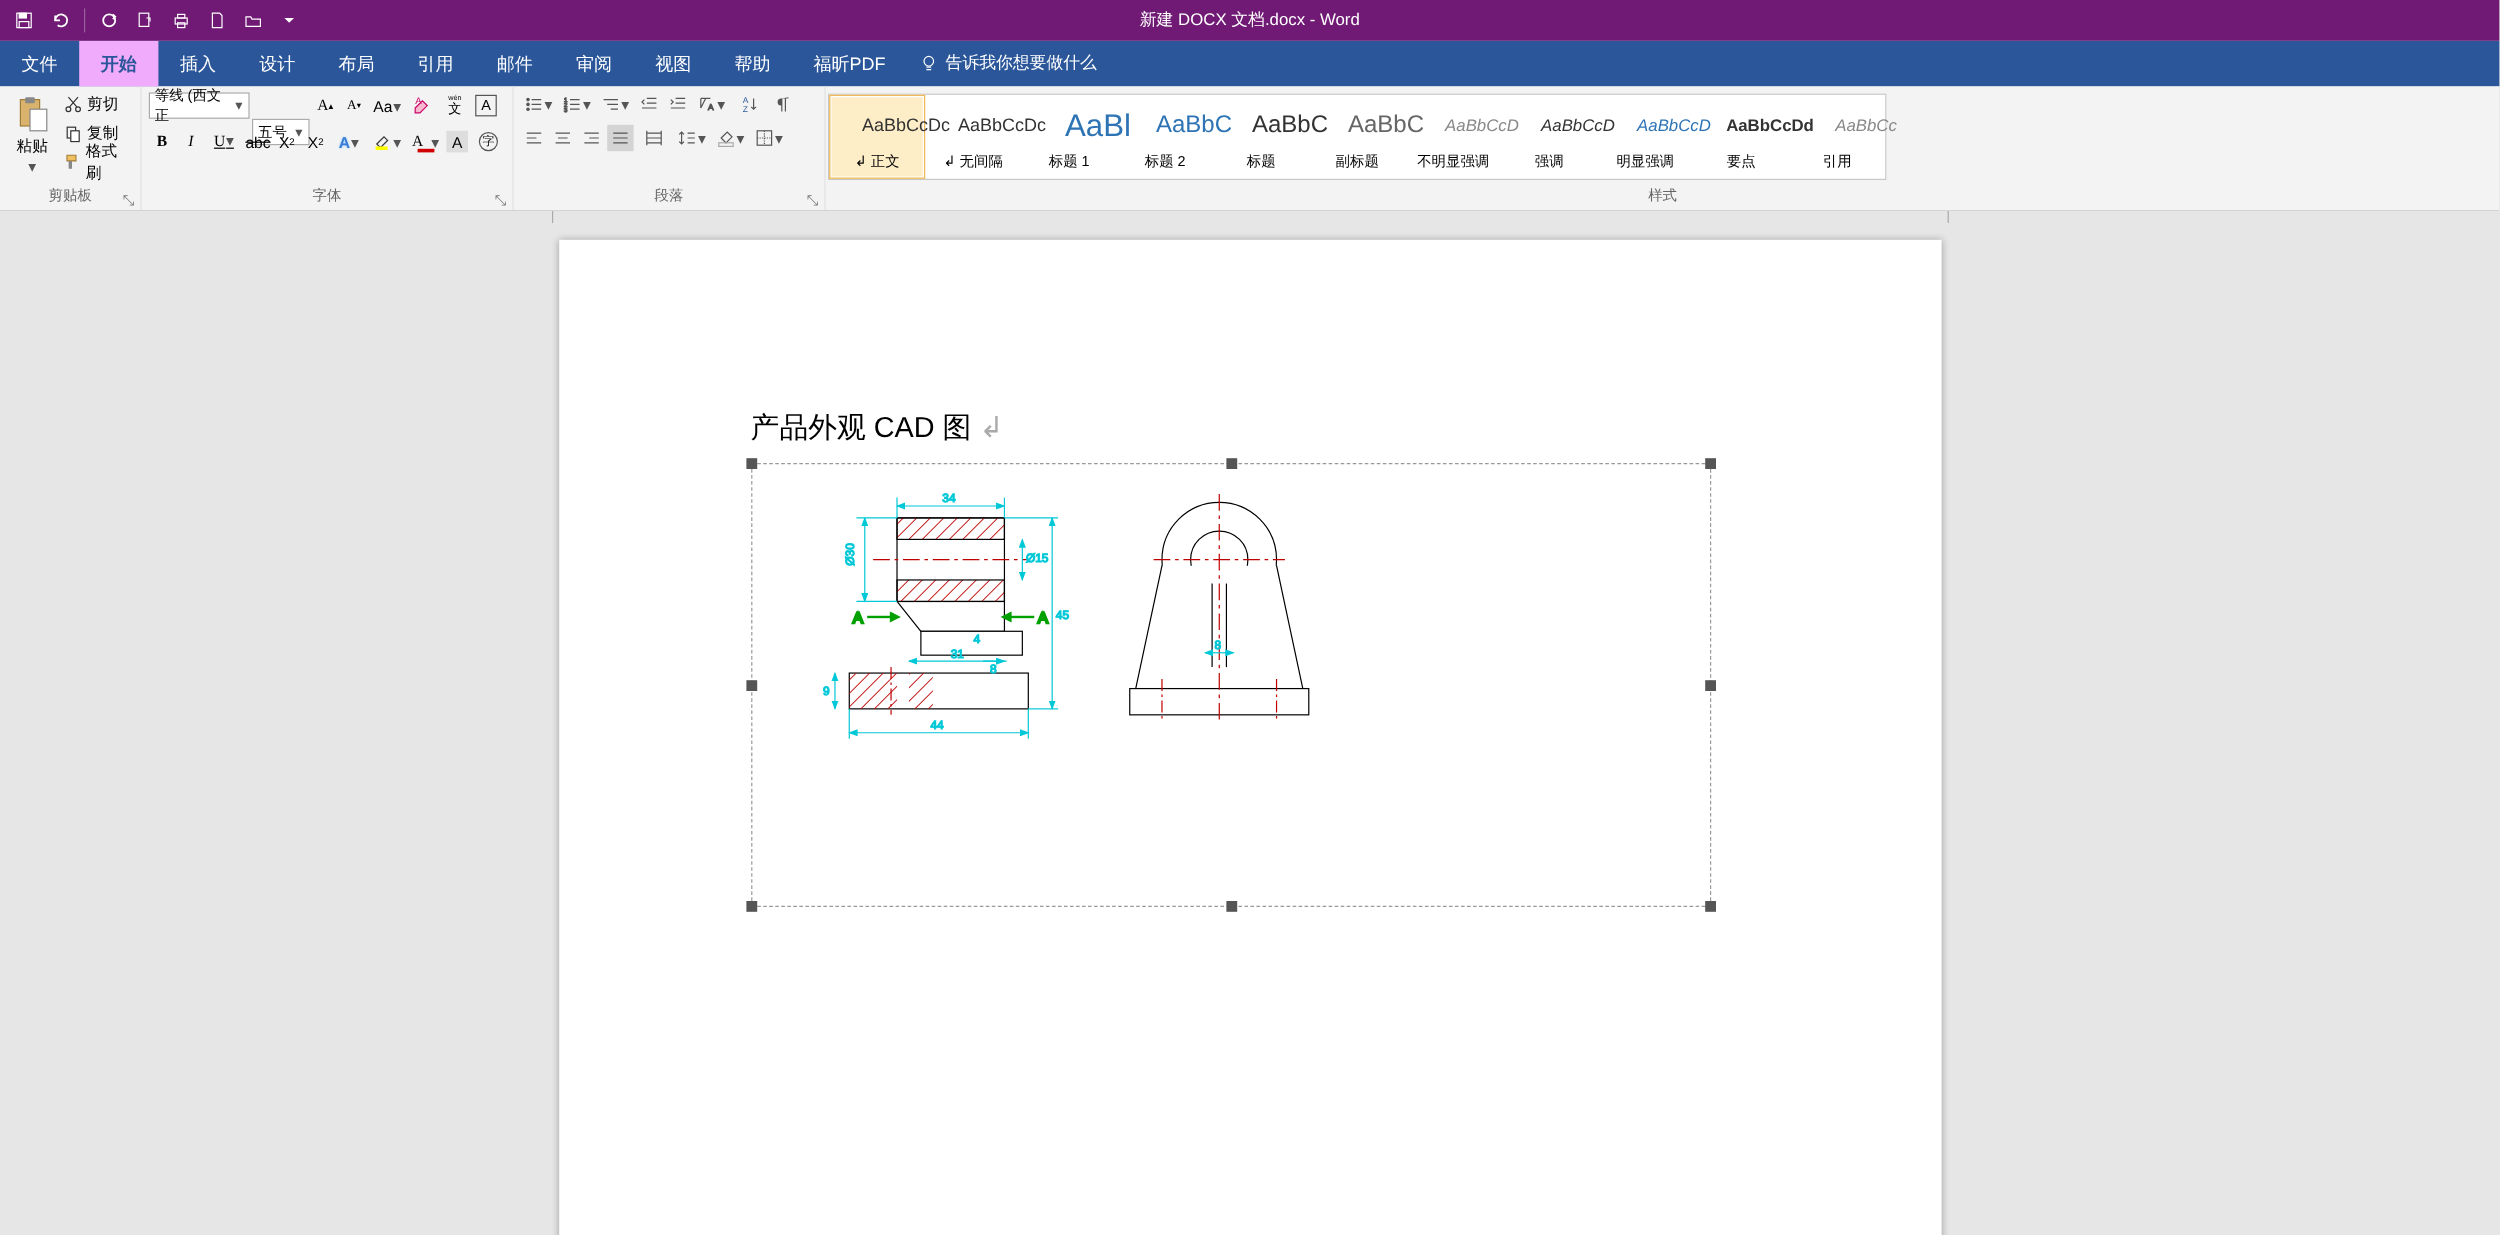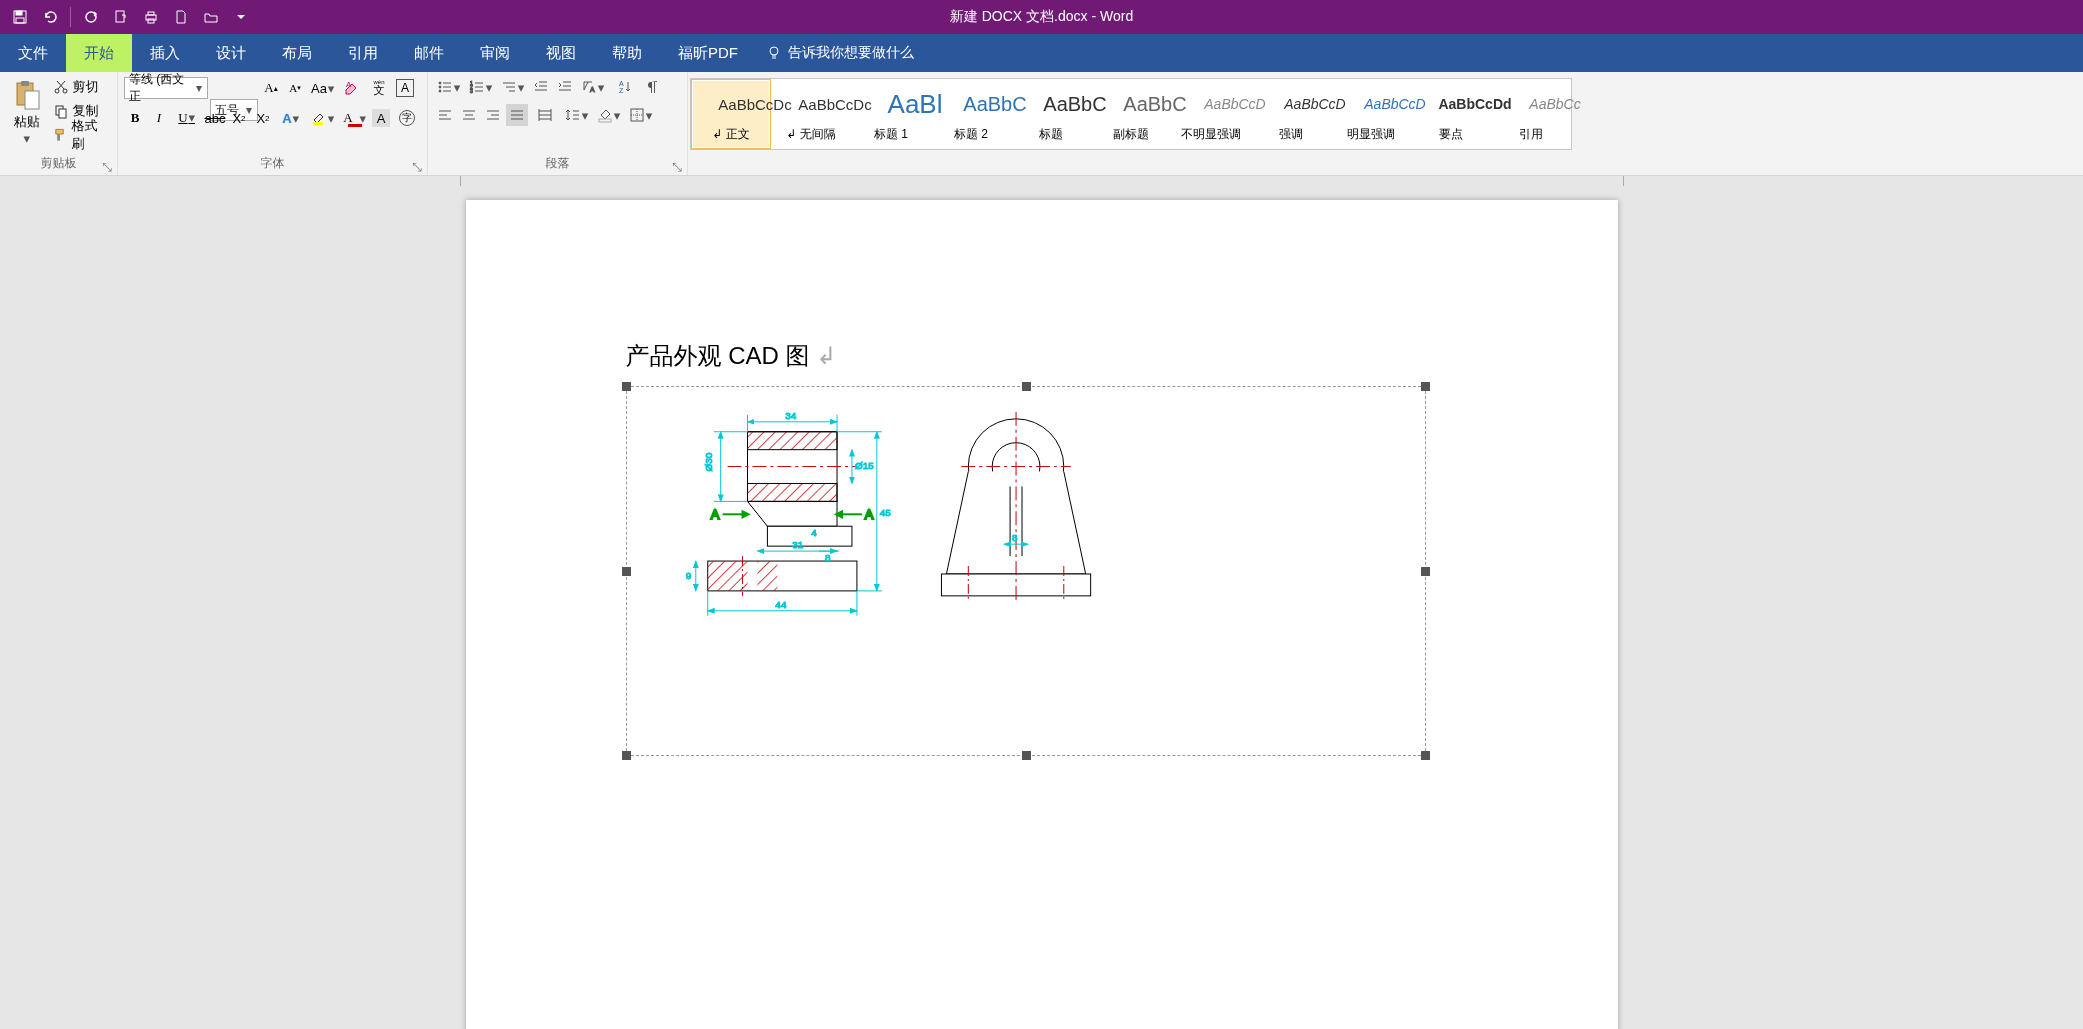--- a/index.html
+++ b/index.html
@@ -5,21 +5,21 @@
   * { box-sizing: border-box; margin: 0; padding: 0; }
   body { font-family: "Microsoft YaHei", "Segoe UI", sans-serif; font-size: 13px; background: #e6e6e6; overflow: hidden; width: 2083px; height: 1029px; }
   .titlebar { height: 34px; background: #701a75; display: flex; align-items: center; color: #fff; position: relative; }
   .qat { display: flex; align-items: center; gap: 2px; padding-left: 6px; }
   .qat-btn { width: 28px; height: 28px; display: flex; align-items: center; justify-content: center; cursor: pointer; }
   .qat-btn svg { width: 16px; height: 16px; }
   .qat-sep { width: 1px; height: 20px; background: rgba(255,255,255,.3); margin: 0 4px; }
   .title { position: absolute; left: 50%; transform: translateX(-50%); font-size: 14px; white-space: nowrap; }
   .tabbar { height: 38px; background: #2b579a; display: flex; align-items: stretch; color: #fff; }
   .tab { padding: 0 18px; display: flex; align-items: center; cursor: pointer; font-size: 15px; }
-  .tab.active { background: #bef264; color: #2b579a; }
+  .tab.active { background: #f0abfc; color: #2b579a; font-weight: bold; }
   .tellme { display: flex; align-items: center; gap: 6px; padding-left: 10px; font-size: 14px; }
   .tellme svg { width: 16px; height: 16px; }
   .ribbon { height: 104px; background: #f3f3f3; border-bottom: 1px solid #d4d4d4; display: flex; }
   .group { display: flex; flex-direction: column; border-right: 1px solid #e1e1e1; height: 100%; }
   .group-body { flex: 1; display: flex; padding: 4px 6px; align-items: flex-start; }
   .group-label { text-align: center; font-size: 12px; color: #666; padding-bottom: 3px; position: relative; }
   .group-label .launcher { position:absolute; right:4px; bottom:2px; width:12px; height:12px; display:flex; align-items:center; justify-content:center; color:#777; cursor:pointer;}
   .big-btn { display: flex; flex-direction: column; align-items: center; justify-content: center; width: 44px; height: 72px; cursor: pointer; font-size:13px; }
   .big-btn .ic { width: 32px; height: 32px; margin-bottom: 2px; position:relative; }
   .small-row { display: flex; align-items: center; height: 24px; gap: 2px; }
@@ -405,20 +405,21 @@
           <div class="style-item">
             <div class="style-prev" style="font-weight:bold;font-size:14px;">AaBbCcDd</div>
             <div class="style-name">要点</div>
           </div>
           <div class="style-item">
             <div class="style-prev" style="font-style:italic;color:#888;font-size:14px;">AaBbCc</div>
             <div class="style-name">引用</div>
           </div>
         </div>
     </div>
+    <div class="group-label"><span>样式</span></div>
   </div>
 </div>
 
 <div class="doc-area">
   <div class="page">
     <div class="corner-mark cm-tl"></div>
     <div class="corner-mark cm-tr"></div>
     <h2><span>产品外观 CAD 图</span> <span style="color:#aaa;">↲</span></h2>
     <div class="img-sel">
       <div class="handle h-tl"></div>

